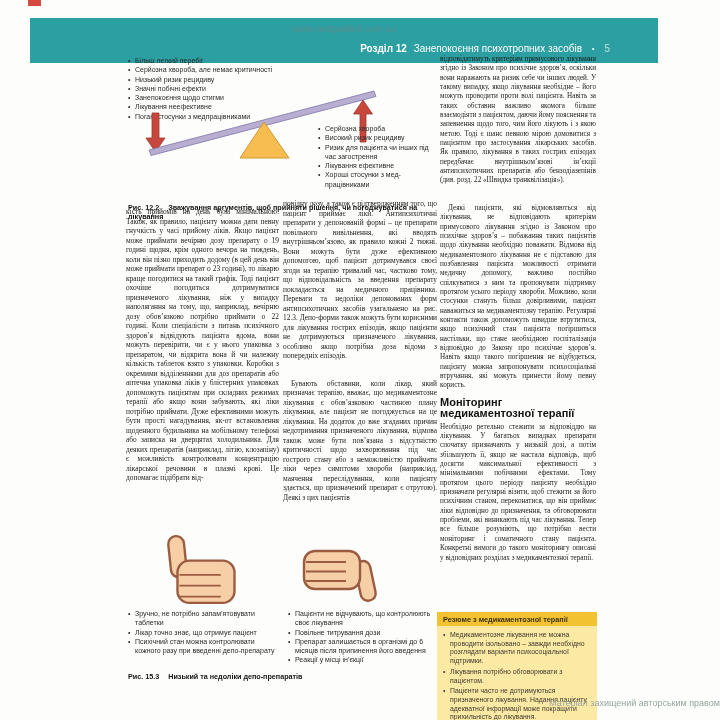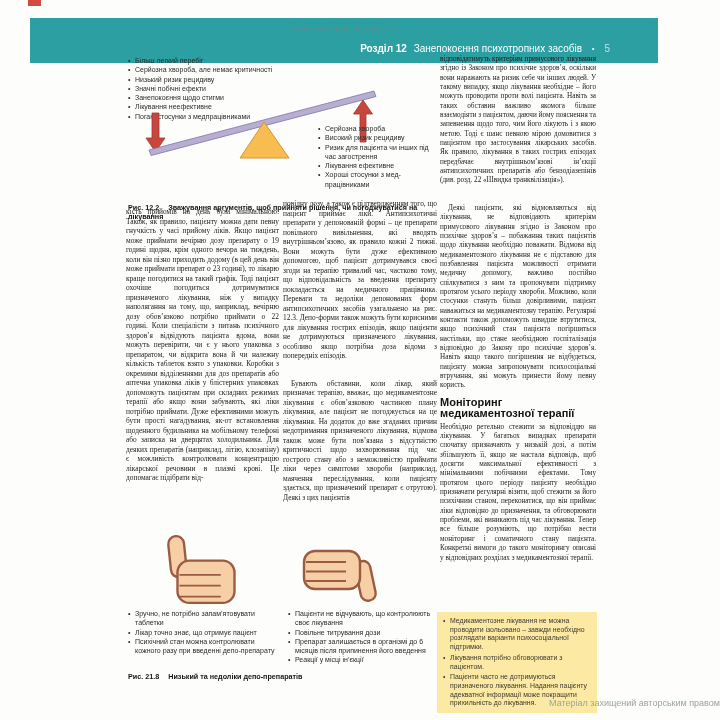--- a/index.html
+++ b/index.html
@@ -138,24 +138,25 @@
   </div>
 
   <div class="fig123-cons bullets">
     <div class="bullet">Пацієнти не відчувають, що контролюють своє лікування</div>
     <div class="bullet">Повільне титрування дози</div>
     <div class="bullet">Препарат залишається в організмі до 6 місяців після припинення його введення</div>
     <div class="bullet">Реакції у місці ін’єкції</div>
   </div>
 
   <div class="caption cap123">
-    <span class="cl">Рис. 21.8</span><span>Низький та недоліки депо-препаратів</span>
+    <span class="cl">Рис. 15.3</span><span>Низький та недоліки депо-препаратів</span>
   </div>
 
   <div class="summary">
+    <div class="summary-head">Резюме з медикаментозної терапії</div>
     <div class="summary-body">
       <div class="bullet">Медикаментозне лікування не можна проводити ізольовано – завжди необхідно розглядати варіанти психосоціальної підтримки.</div>
       <div class="bullet">Лікування потрібно обговорювати з пацієнтом.</div>
       <div class="bullet">Пацієнти часто не дотримуються призначеного лікування. Надання пацієнту адекватної інформації може покращити прихильність до лікування.</div>
     </div>
   </div>
 
   <div class="footer">Матеріал захищений авторським правом</div>
 
 </div>

